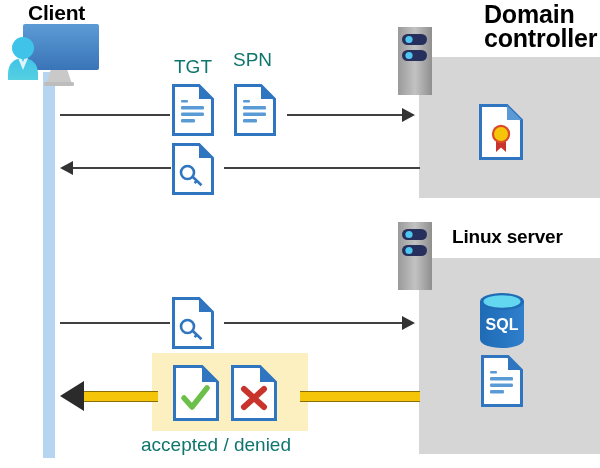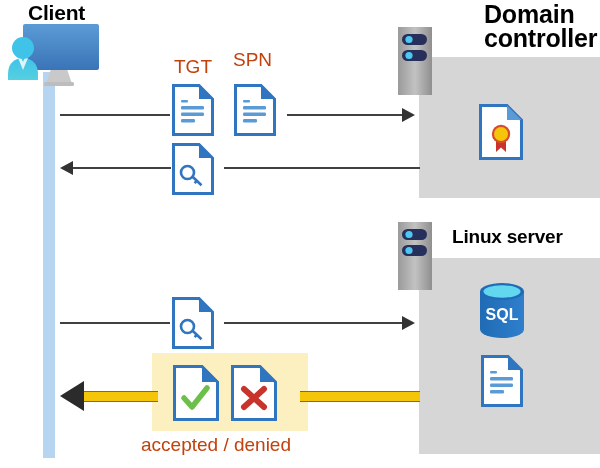--- a/index.html
+++ b/index.html
@@ -11,21 +11,21 @@
     position:relative;
   }
   .stage{position:absolute;left:0;top:0;width:600px;height:348px;}
   .abs{position:absolute;}
 
   
   .lbl-bold{
     font-weight:bold;color:#000000;
     letter-spacing:-0.2px;
   }
-  .lbl-plain{color:#c2410c;}
+  .lbl-plain{color:#0f766e;}
 
   #client-title{left:28px;top:1px;font-size:21px;}
   #dc-title{left:452px;top:2px;font-size:25px;line-height:24px;width:140px;margin-left:32px;}
   #linux-title{left:452px;top:226px;font-size:19px;text-align:right;}
 
   #tgt-label{left:174px;top:56px;font-size:19px;}
   #spn-label{left:233px;top:49px;font-size:19px;}
   #accepted-label{left:141px;top:434px;font-size:19px;}
   #keytab-label{left:440px;top:420px;font-size:19px;}
 
@@ -210,21 +210,21 @@
       <path d="M1.5 1.5 H27 L40.5 15 V50.5 H1.5 Z" fill="#ffffff" stroke="#2f75c0" stroke-width="3"></path>
       <path d="M27 1.5 L40.5 15 H27 Z" fill="#2f75c0"></path>
       <g fill="none" stroke="#2f75c0" stroke-width="2.6">
         <circle cx="15.5" cy="29.5" r="6.5"></circle>
         <path d="M20.6 33.8 L29.5 42.2"></path>
         <path d="M25.3 37.3 L22.6 40.1"></path>
       </g>
     </svg>
   </div>
 
-  <div class="abs" style="left:477px;top:282px;text-align:center;">
+  <div class="abs" style="left:477px;top:292px;text-align:center;">
     <svg width="50" height="58" viewBox="0 0 50 58">
       <defs>
         <linearGradient id="sqlG" x1="0" y1="0" x2="1" y2="0">
           <stop offset="0" stop-color="#1f6bb5"></stop>
           <stop offset="1" stop-color="#2f7fcc"></stop>
         </linearGradient>
       </defs>
       <path d="M3 9 H47 V47 C47 52.5 37 56 25 56 C13 56 3 52.5 3 47 Z" fill="url(#sqlG)"></path>
       <ellipse cx="25" cy="9.5" rx="22" ry="8.5" fill="#1f6bb5"></ellipse>
       <ellipse cx="25" cy="9.5" rx="18.5" ry="6.2" fill="#63d7ef"></ellipse>

